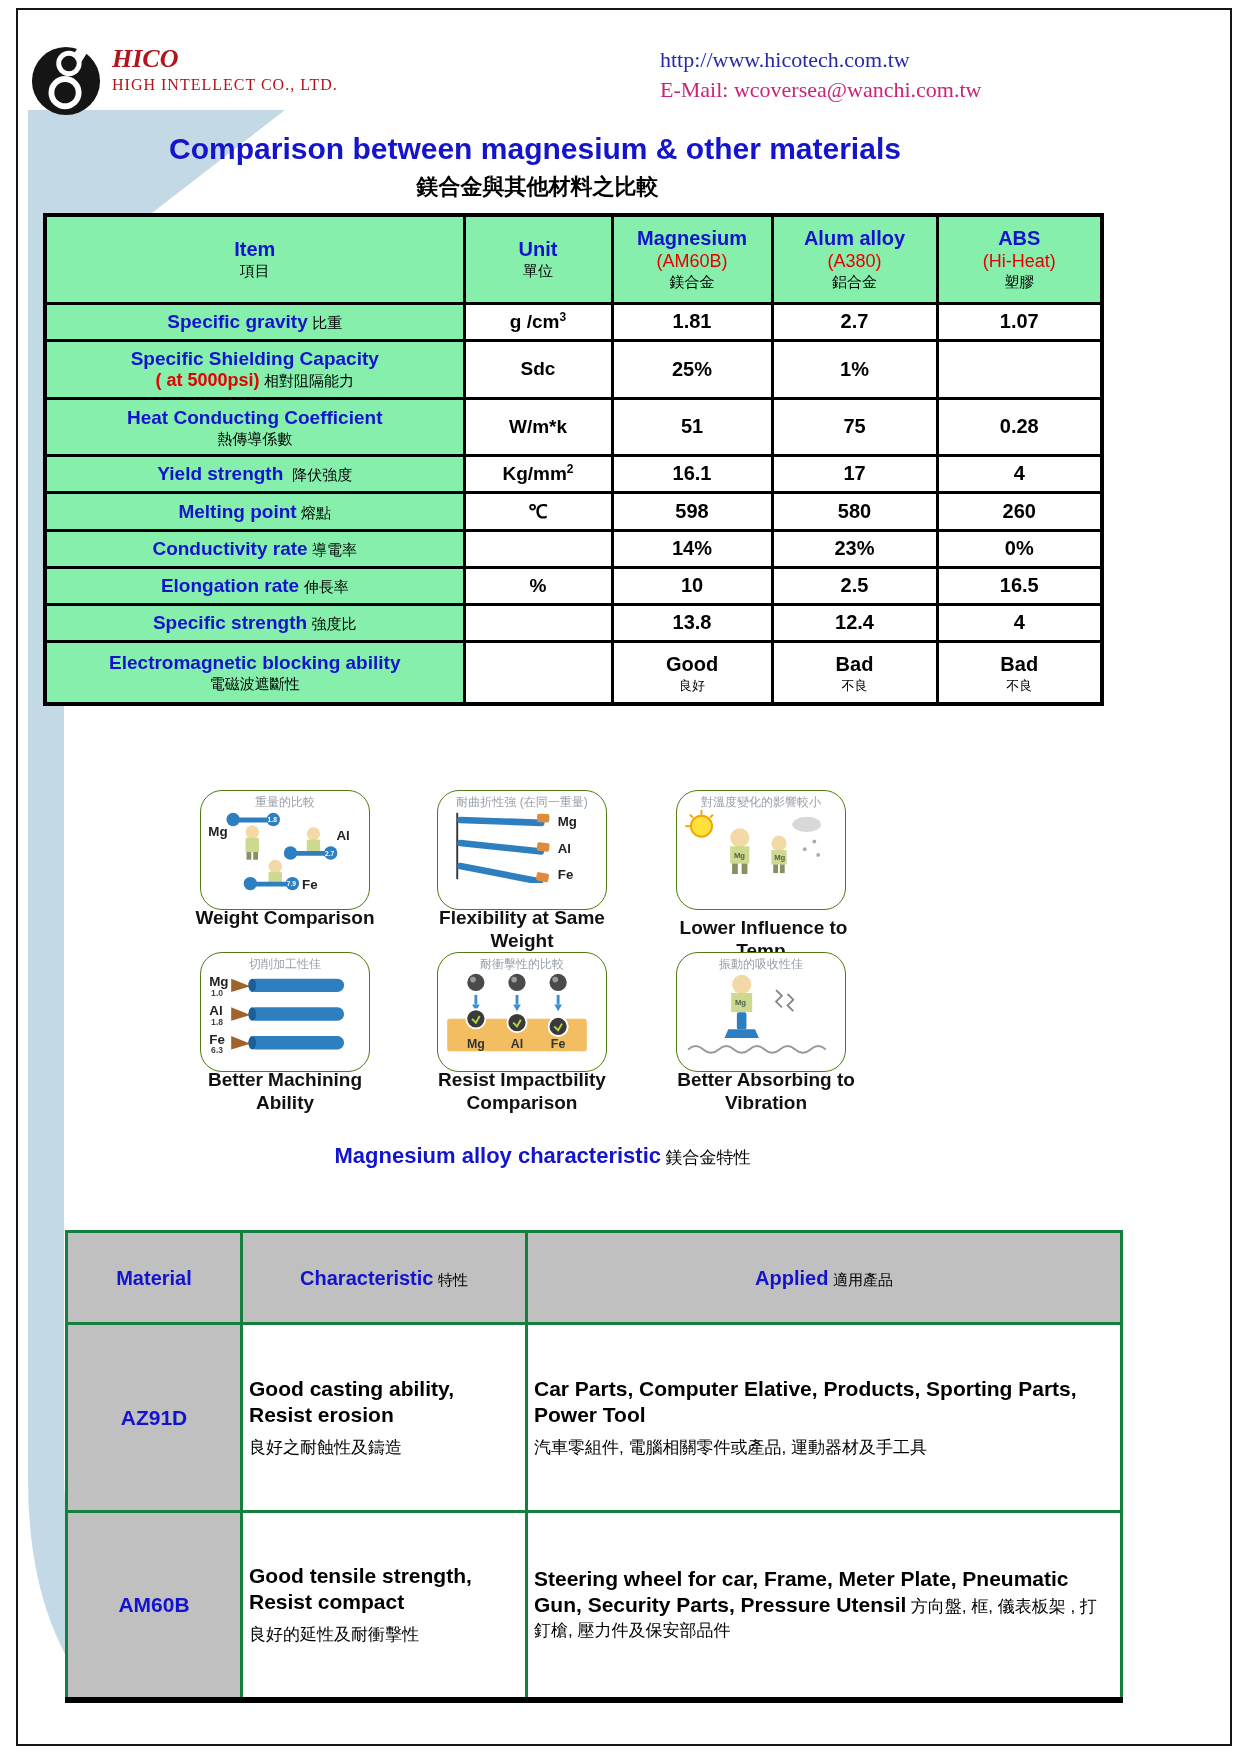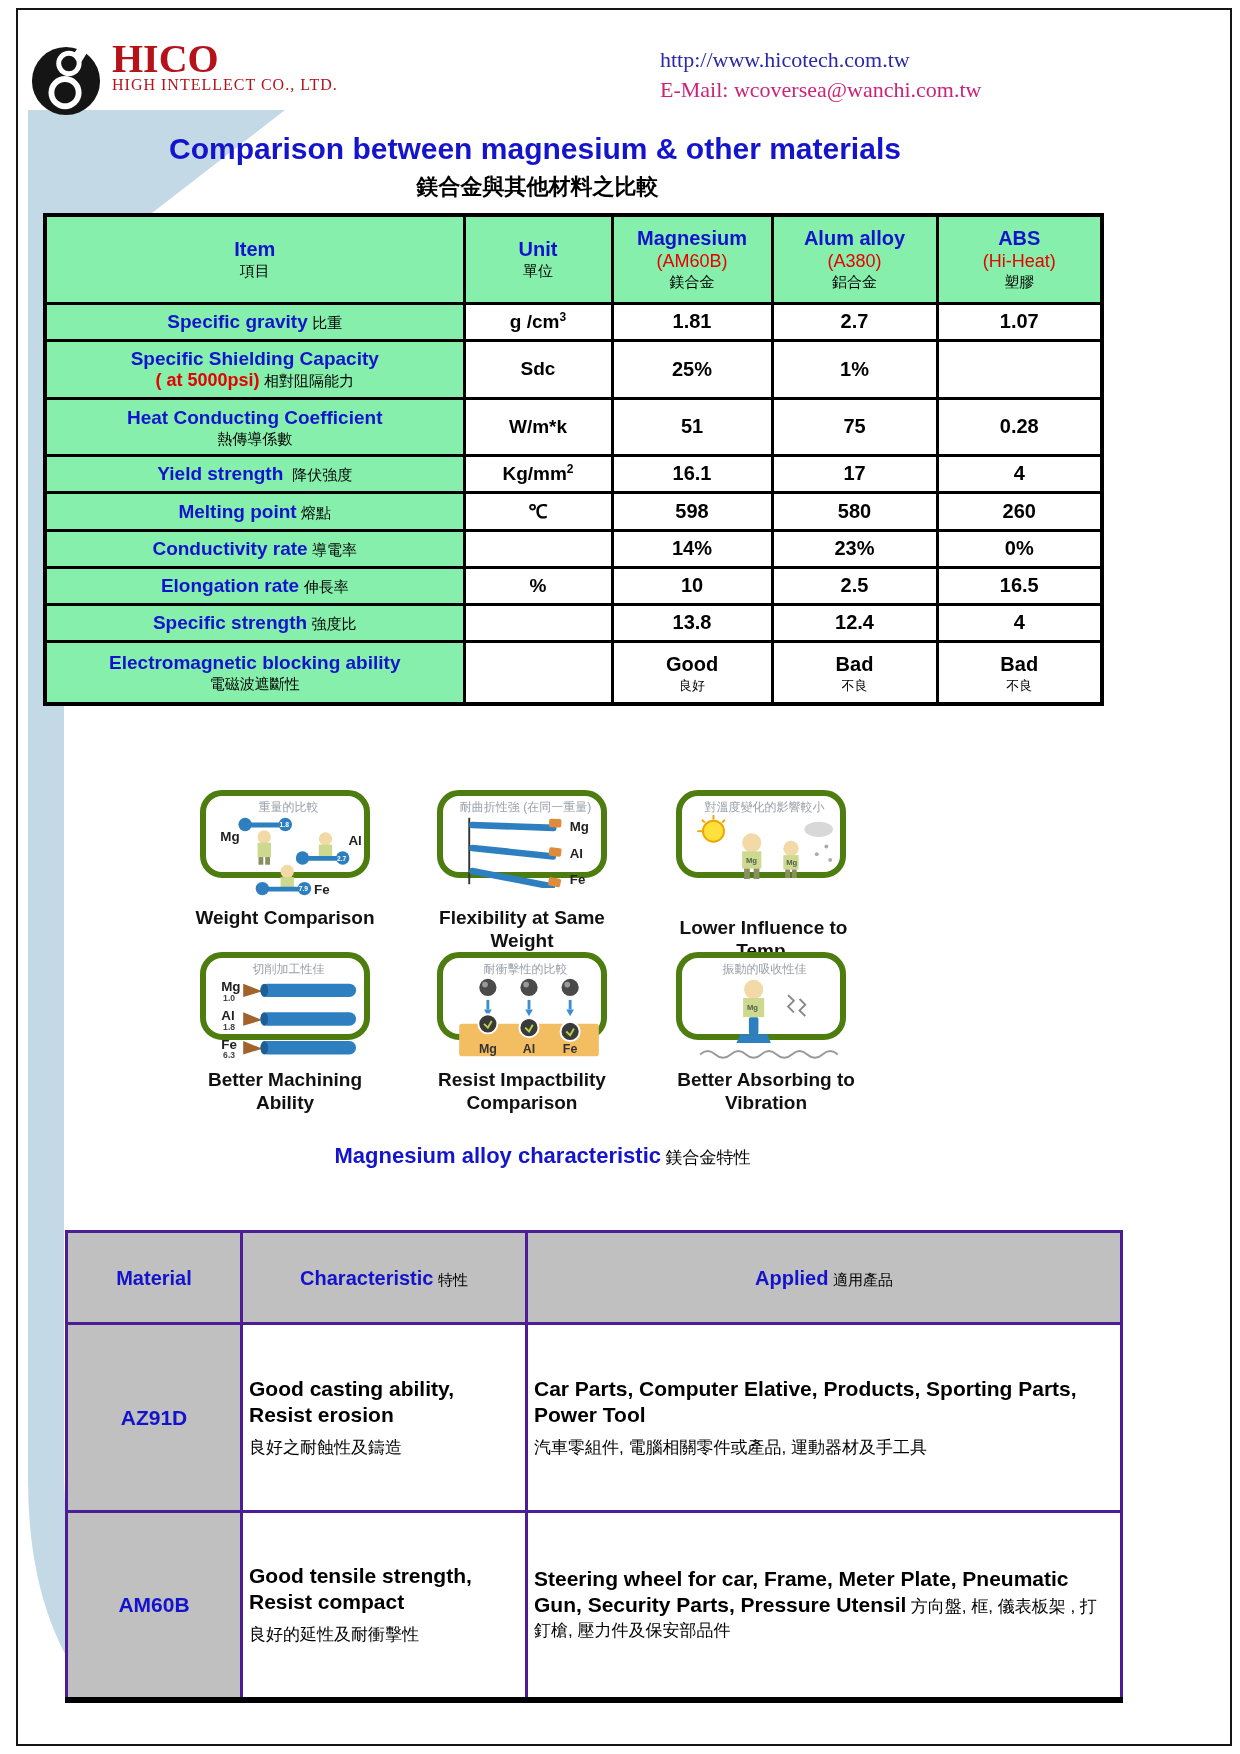--- a/index.html
+++ b/index.html
@@ -5,22 +5,22 @@
   html,body{margin:0;padding:0;background:#fff;}
   .page{position:relative;width:1240px;height:1754px;background:#fff;overflow:hidden;
         font-family:"Liberation Sans",sans-serif;color:#000;}
   .frame{position:absolute;left:16px;top:8px;width:1212px;height:1734px;border:2px solid #151515;}
   .swoosh{position:absolute;left:0;top:0;z-index:0;}
   .z{position:absolute;z-index:2;}
 
   
   .logo-wrap{left:30px;top:40px;display:flex;align-items:flex-start;}
   .logo-text{margin-left:10px;padding-top:2px;}
-  .logo-name{font-family:"Liberation Serif",serif;font-weight:bold;
-             font-size:40px;color:#b5121a;line-height:34px;}
+  .logo-name{font-family:"Liberation Serif",serif;font-style:italic;font-weight:bold;
+             font-size:26px;color:#b5121a;line-height:34px;}
   .logo-company{font-family:"Liberation Serif",serif;font-size:16px;color:#b5121a;
                 letter-spacing:1px;}
   .contact{left:660px;top:45px;font-family:"Liberation Serif",serif;font-size:22px;line-height:30px;}
   .website{color:#2a2aa8;}
   .email{color:#cc2277;}
 
   
   .main-title{left:0;top:132px;width:1070px;text-align:center;
               font-size:30px;font-weight:bold;color:#1414cc;}
   .sub-title{left:0;top:172px;width:1075px;text-align:center;
@@ -40,40 +40,40 @@
   .ien{font-size:19px;font-weight:bold;color:#1313cd;line-height:23px;}
   .izh{font-size:15px;color:#000;line-height:19px;}
   .ired{font-size:18px;font-weight:bold;color:#e60000;}
   td.unit{text-align:center;font-size:19px;font-weight:bold;background:#fff;}
   td.unit sup{font-size:12px;}
   td.val{text-align:center;font-size:20px;font-weight:bold;background:#fff;}
   .ven{font-size:20px;font-weight:bold;line-height:26px;}
   .vzh{font-size:13px;font-weight:normal;line-height:17px;}
 
   
-  .panel{width:170px;height:88px;border:6px solid #4d7c0f;border-radius:22px;background:#fff;
-         box-sizing:border-box;padding-left:7px;}
+  .panel{width:170px;height:120px;border:1px solid #4d7c0f;border-radius:22px;background:#fff;
+         box-sizing:border-box;}
   .ptitle{font-size:12px;color:#98a0a8;text-align:center;line-height:13px;padding-top:5px;
           white-space:nowrap;overflow:hidden;}
   .pcap{font-size:19px;font-weight:bold;color:#111;text-align:center;line-height:23px;}
   .plab{font:bold 14px "Liberation Sans",sans-serif;fill:#222;}
   .plabw{font:bold 13px "Liberation Sans",sans-serif;fill:#333;}
   .pnum{font:bold 7px "Liberation Sans",sans-serif;fill:#fff;}
   .psub{font:bold 9px "Liberation Sans",sans-serif;fill:#444;}
   .pchest{font:bold 8px "Liberation Sans",sans-serif;fill:#55604a;}
 
   
   .sec2{left:0;top:1143px;width:1085px;text-align:center;}
   .sec2 .t-en{font-size:22px;font-weight:bold;color:#1414cc;}
   .sec2 .t-zh{font-size:17px;color:#000;margin-top:34px;}
 
   
   table.chr{left:65px;top:1230px;width:1055px;border-collapse:collapse;table-layout:fixed;
             position:absolute;z-index:2;background:#fff;border:3px solid #000;}
-  table.chr td{border:3px solid #4c1d95;vertical-align:middle;}
+  table.chr td{border:3px solid #15803d;vertical-align:middle;}
   table.chr tr.last td{border-bottom:6px solid #000;}
   .bh{text-align:center;background:#c0c0c0;}
   .bmat{text-align:center;background:#c0c0c0;font-size:21px;font-weight:bold;color:#1313cd;}
   .bcell{background:#fff;padding:6px 8px 6px 6px;}
   .ben{font-size:21px;font-weight:bold;color:#000000;line-height:26px;}
   .bzh{font-size:17px;font-weight:normal;color:#000;line-height:24px;}
   .stack{display:flex;flex-direction:column;justify-content:center;gap:8px;}
 </style>
 </head>
 <body>

